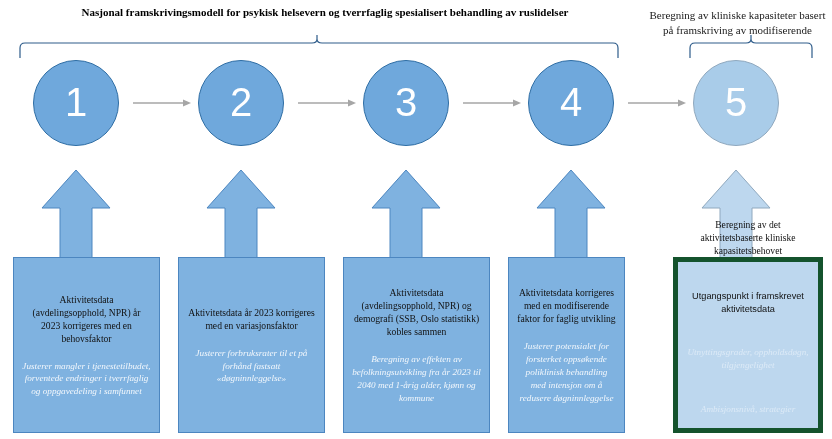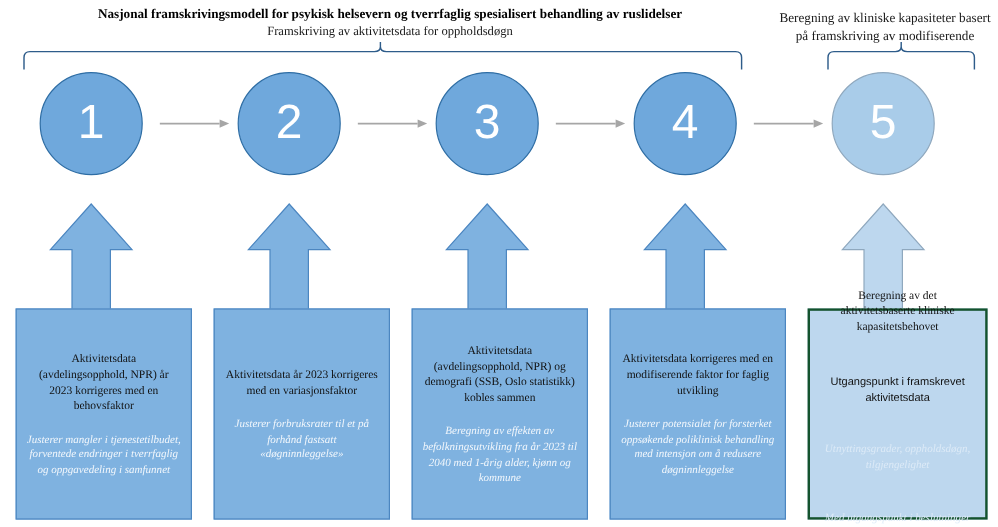--- a/index.html
+++ b/index.html
@@ -103,21 +103,21 @@
     border: 1px solid #4C86C0;
     box-sizing: border-box;
     padding: 6px 8px 4px 8px;
     text-align: center;
     display: flex;
     flex-direction: column;
     justify-content: center;
   }
   .box.light {
     background: #BDD7EE;
-    border: 2px solid #14532d;
+    border: 5px solid #14532d;
     gap: 24px;
   }
   .box-head {
     font-size: 9.6px;
     line-height: 1.35;
     color: #111111;
     margin-bottom: 14px;
   }
   .box.light .box-head { margin-bottom: 8px; }
   .box-note {
@@ -139,21 +139,20 @@
     margin-bottom: 7px;
   }
   .box.light .box-note:last-child { margin-bottom: 0; }
 </style>
 </head>
 <body>
 
 <div id="stage">
 
   <div class="title-main">Nasjonal framskrivingsmodell for psykisk helsevern og tverrfaglig spesialisert behandling av ruslidelser</div>
-  <div class="title-sub">Framskriving av aktivitetsdata for oppholdsdøgn</div>
   <div class="title-right">
     <div>Beregning av kliniske kapasiteter basert</div>
     <div>på framskriving av modifiserende</div>
   </div>
 
   <svg class="bracket" style="left:14px; top:34px;" width="610" height="26" viewBox="0 0 610 26">
     <path d="M6,24 L6,14 Q6,9 11,9 L298,9 Q303,9 303,5 L303,1 L303,5 Q303,9 308,9 L599,9 Q604,9 604,14 L604,24" fill="none" stroke="#2E5C8A" stroke-width="1.2"></path>
   </svg>
 
   <svg class="bracket" style="left:686px; top:34px;" width="130" height="26" viewBox="0 0 130 26">
@@ -217,25 +216,26 @@
   <div class="box" style="left:178px; width:147px;">
     <div class="box-head">Aktivitetsdata år 2023 korrigeres med en variasjonsfaktor</div>
     <div class="box-note">Justerer forbruksrater til et på forhånd fastsatt «døgninnleggelse»</div>
   </div>
 
   <div class="box" style="left:343px; width:147px;">
     <div class="box-head">Aktivitetsdata (avdelingsopphold, NPR) og demografi (SSB, Oslo statistikk) kobles sammen</div>
     <div class="box-note">Beregning av effekten av befolkningsutvikling fra år 2023 til 2040 med 1-årig alder, kjønn og kommune</div>
   </div>
 
-  <div class="box" style="left:508px; width:147px;">
+  <div class="box" style="left:508px; width:117px;">
     <div class="box-head">Aktivitetsdata korrigeres med en modifiserende faktor for faglig utvikling</div>
     <div class="box-note">Justerer potensialet for forsterket oppsøkende poliklinisk behandling med intensjon om å redusere døgninnleggelse</div>
   </div>
 
   <div class="box light" style="left:673px; width:150px;">
     <div class="box-head">Beregning av det aktivitetsbaserte kliniske kapasitetsbehovet</div>
     <div class="box-strong">Utgangspunkt i framskrevet aktivitetsdata</div>
     <div class="box-note">Utnyttingsgrader, oppholdsdøgn, tilgjengelighet</div>
+    <div class="box-note">Ambisjonsnivå, strategier</div>
     <div class="box-note">Med utgangspunkt i beslutninger fra RHF</div>
   </div>
 
 </div>
 
 </body></html>

